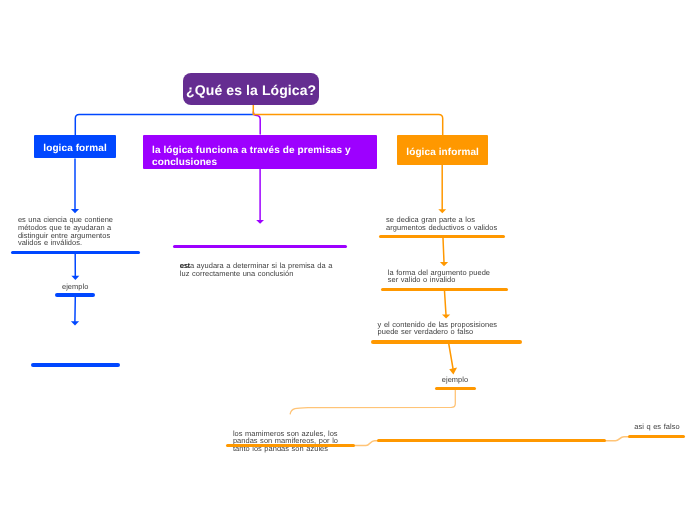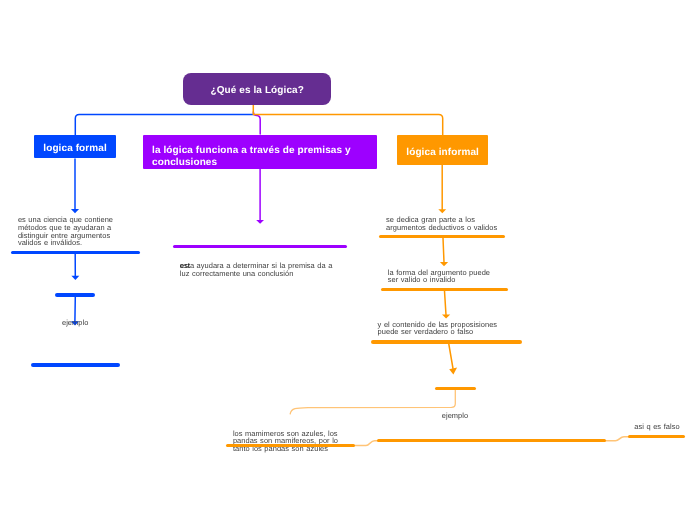--- a/index.html
+++ b/index.html
@@ -6,33 +6,33 @@
   html,body{margin:0;padding:0;}
   body{width:696px;height:520px;background:#ffffff;
        font-family:"Liberation Sans", sans-serif;overflow:hidden;position:relative;
        -webkit-font-smoothing:antialiased;text-rendering:geometricPrecision;}
   #canvas{position:absolute;left:0;top:0;width:696px;height:520px;}
   svg.links{position:absolute;left:0;top:0;width:696px;height:520px;overflow:visible;}
 
   .node{position:absolute;box-sizing:border-box;color:#ffffff;font-weight:bold;
         border-radius:1px;display:flex;align-items:center;letter-spacing:0.1px;}
 
-  #root-node{left:183.2px;top:73.3px;width:148px;height:31.3px;background:#652D91;
-             justify-content:center;font-size:10px;border-radius:8px;padding-top:2.5px;}
+  #root-node{left:183.2px;top:73.3px;width:136px;height:31.3px;background:#652D91;
+             justify-content:center;font-size:14px;border-radius:8px;padding-top:2.5px;}
   #branch-blue{left:34px;top:135.3px;width:82.2px;height:23px;background:#0047FF;
                justify-content:center;font-size:10px;padding-top:4.4px;}
   #branch-magenta{left:142.9px;top:135.1px;width:233.8px;height:33.5px;background:#9D00FF;
                   padding:9.5px 9.2px 0;font-size:10px;line-height:12px;
                   align-items:flex-start;}
   #branch-orange{left:396.9px;top:135.3px;width:91.5px;height:30px;background:#FF9800;
                  justify-content:center;font-size:10px;padding-top:4.4px;}
 
   .leaf{position:absolute;box-sizing:border-box;color:#3d3d3d;font-size:7.45px;
         line-height:7.8px;white-space:pre-line;word-spacing:0.4px;letter-spacing:0.05px;}
-  .leaf.c{text-align:center;margin-top:36px;}
+  .leaf.c{text-align:center;}
   .emph{color:#262626;text-shadow:0.25px 0 0 currentColor;}
   .bar{position:absolute;height:3.5px;border-radius:2px;}
 
   
   #leaf-blue1{left:17.9px;top:216px;}
   #bar-blue1{left:10.8px;top:250.8px;width:128.9px;background:#0047FF;}
   #leaf-blue-ej{left:45.2px;top:283.2px;width:60px;}
   #bar-blue-ej{left:55.2px;top:293px;width:40.3px;background:#0047FF;}
   #leaf-blue2{left:38.3px;top:328.8px;}
   #bar-blue2{left:31.3px;top:363px;width:88.3px;background:#0047FF;}

